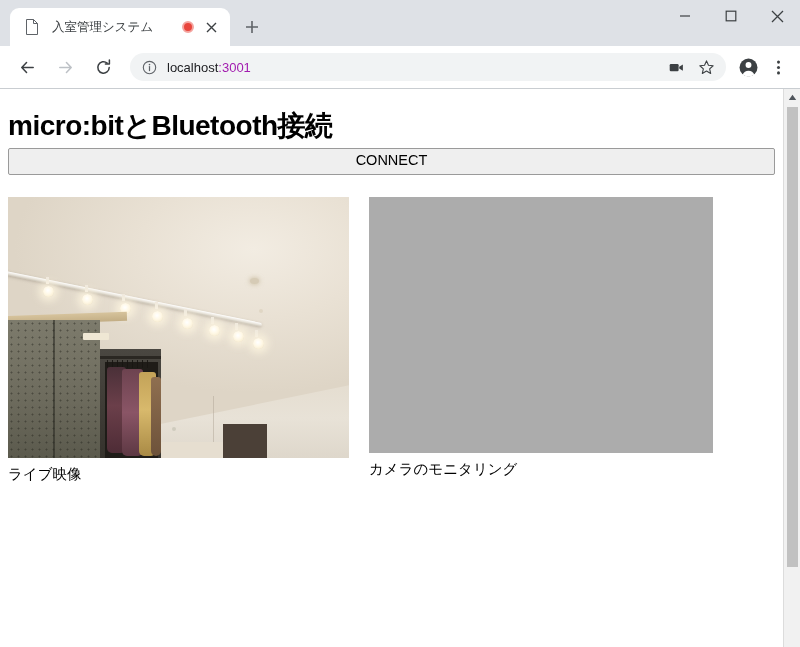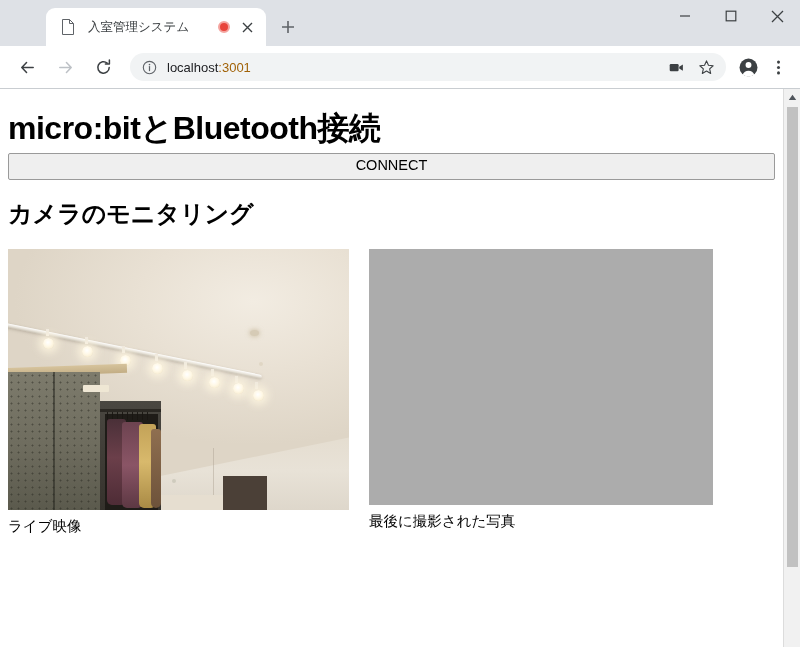--- a/index.html
+++ b/index.html
@@ -25,21 +25,20 @@
   }
 
   
   .tab-strip {
     height: 46px;
     background: #dee1e6;
     display: flex;
     align-items: flex-end;
     position: relative;
     flex: 0 0 auto;
-    padding-left: 36px;
   }
   .tab {
     margin-left: 10px;
     height: 38px;
     min-width: 220px;
     max-width: 240px;
     background: #ffffff;
     border-radius: 9px 9px 0 0;
     display: flex;
     align-items: center;
@@ -150,21 +149,21 @@
     justify-content: center;
   }
   .omnibox-url {
     margin-left: 9px;
     font-size: 13px;
     color: #202124;
     white-space: nowrap;
     flex: 1 1 auto;
     overflow: hidden;
   }
-  .omnibox-url .url-scheme { color: #a16207; }
+  .omnibox-url .url-scheme { color: #a21caf; }
   .tb-icon {
     width: 28px;
     height: 28px;
     display: flex;
     align-items: center;
     justify-content: center;
     margin-left: 2px;
     border-radius: 50%;
     flex: 0 0 28px;
   }
@@ -180,21 +179,21 @@
   }
   .page {
     flex: 1 1 auto;
     padding: 0 8px;
     box-sizing: border-box;
     overflow: hidden;
     position: relative;
   }
 
   h1.page-heading {
-    font-size: 32px;
+    font-size: 28px;
     font-weight: bold;
     color: #000000;
     margin: 21px 0 0 0;
     letter-spacing: -0.5px;
     line-height: 1.15;
   }
   h2.section-heading {
     font-size: 24px;
     font-weight: bold;
     color: #000000;
@@ -656,21 +655,20 @@
 
     <div class="page">
 
       <h1 class="page-heading">micro:bitとBluetooth接続</h1>
 
 
       <div class="btn-row">
         <button class="btn">CONNECT</button>
       </div>
 
-      <h2 class="section-heading">カメラのモニタリング</h2>
 
       <div class="media-row">
 
         <div class="media-block">
           <div class="live-frame">
             <div class="scene">
               <div class="ceiling"></div>
               <div class="wall-right"></div>
               <div class="wall-corner"></div>
               <div class="ceiling-vent"></div>
@@ -722,21 +720,21 @@
 
               <div class="floor-hint"></div>
               <div class="dark-panel"></div>
             </div>
           </div>
           <div class="media-caption">ライブ映像</div>
         </div>
 
         <div class="media-block">
           <div class="photo-placeholder"></div>
-          <div class="media-caption">最後に撮影された写真</div>
+          <div class="media-caption">カメラのモニタリング</div>
         </div>
 
       </div>
     </div>
 
     <div class="scrollbar">
       <div class="sb-arrow">
         <svg width="9" height="7" viewBox="0 0 9 7">
           <path d="M4.5 0.8 L8.2 6 H0.8 Z" fill="#50555c"></path>
         </svg>

